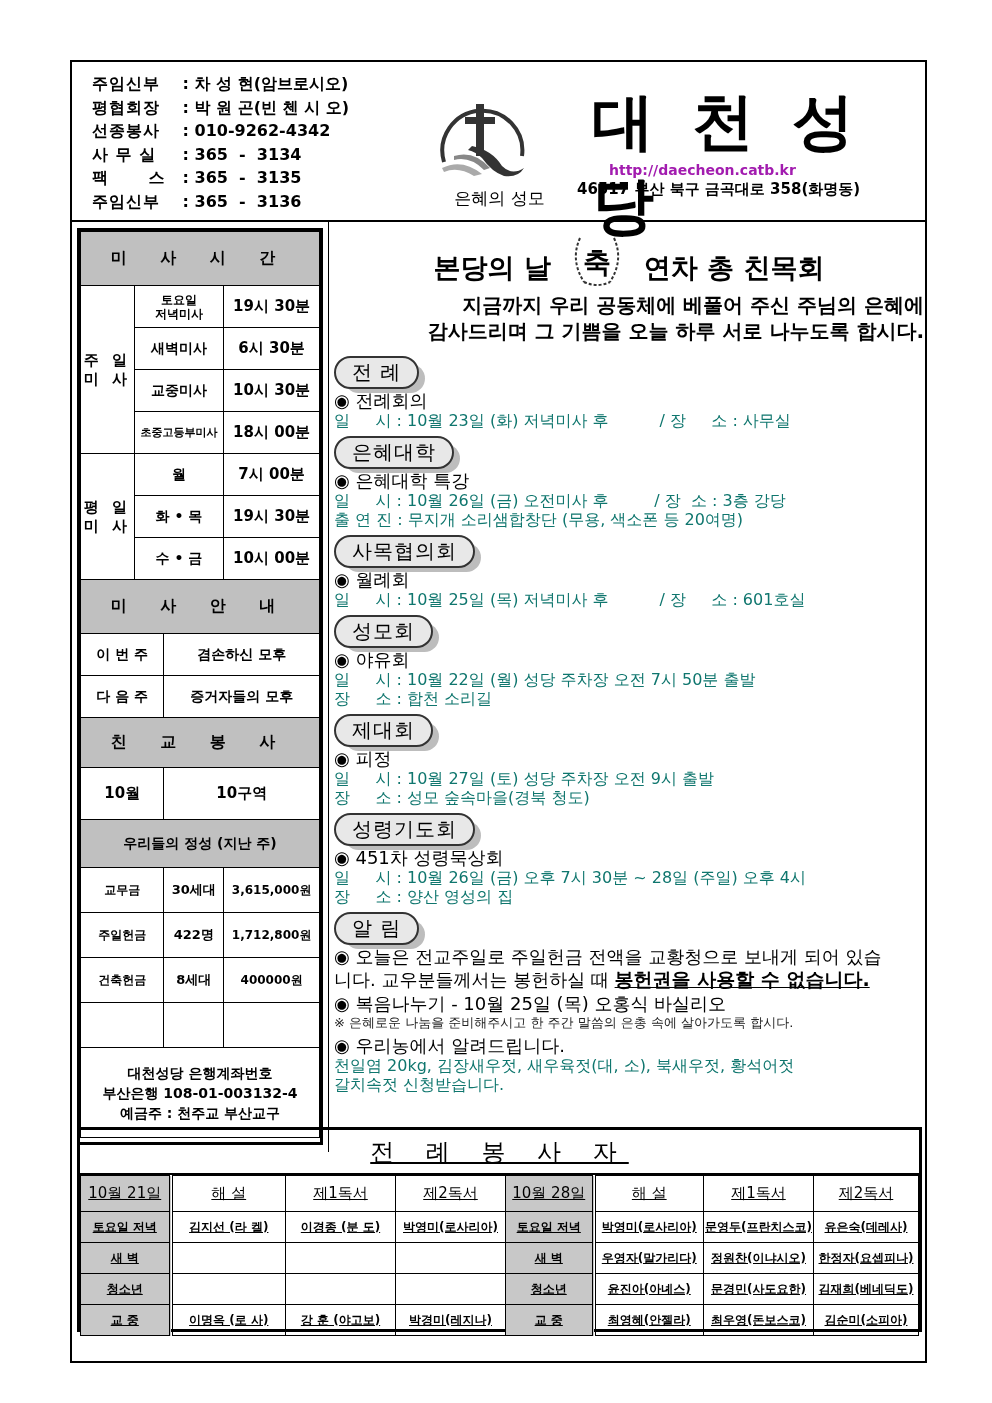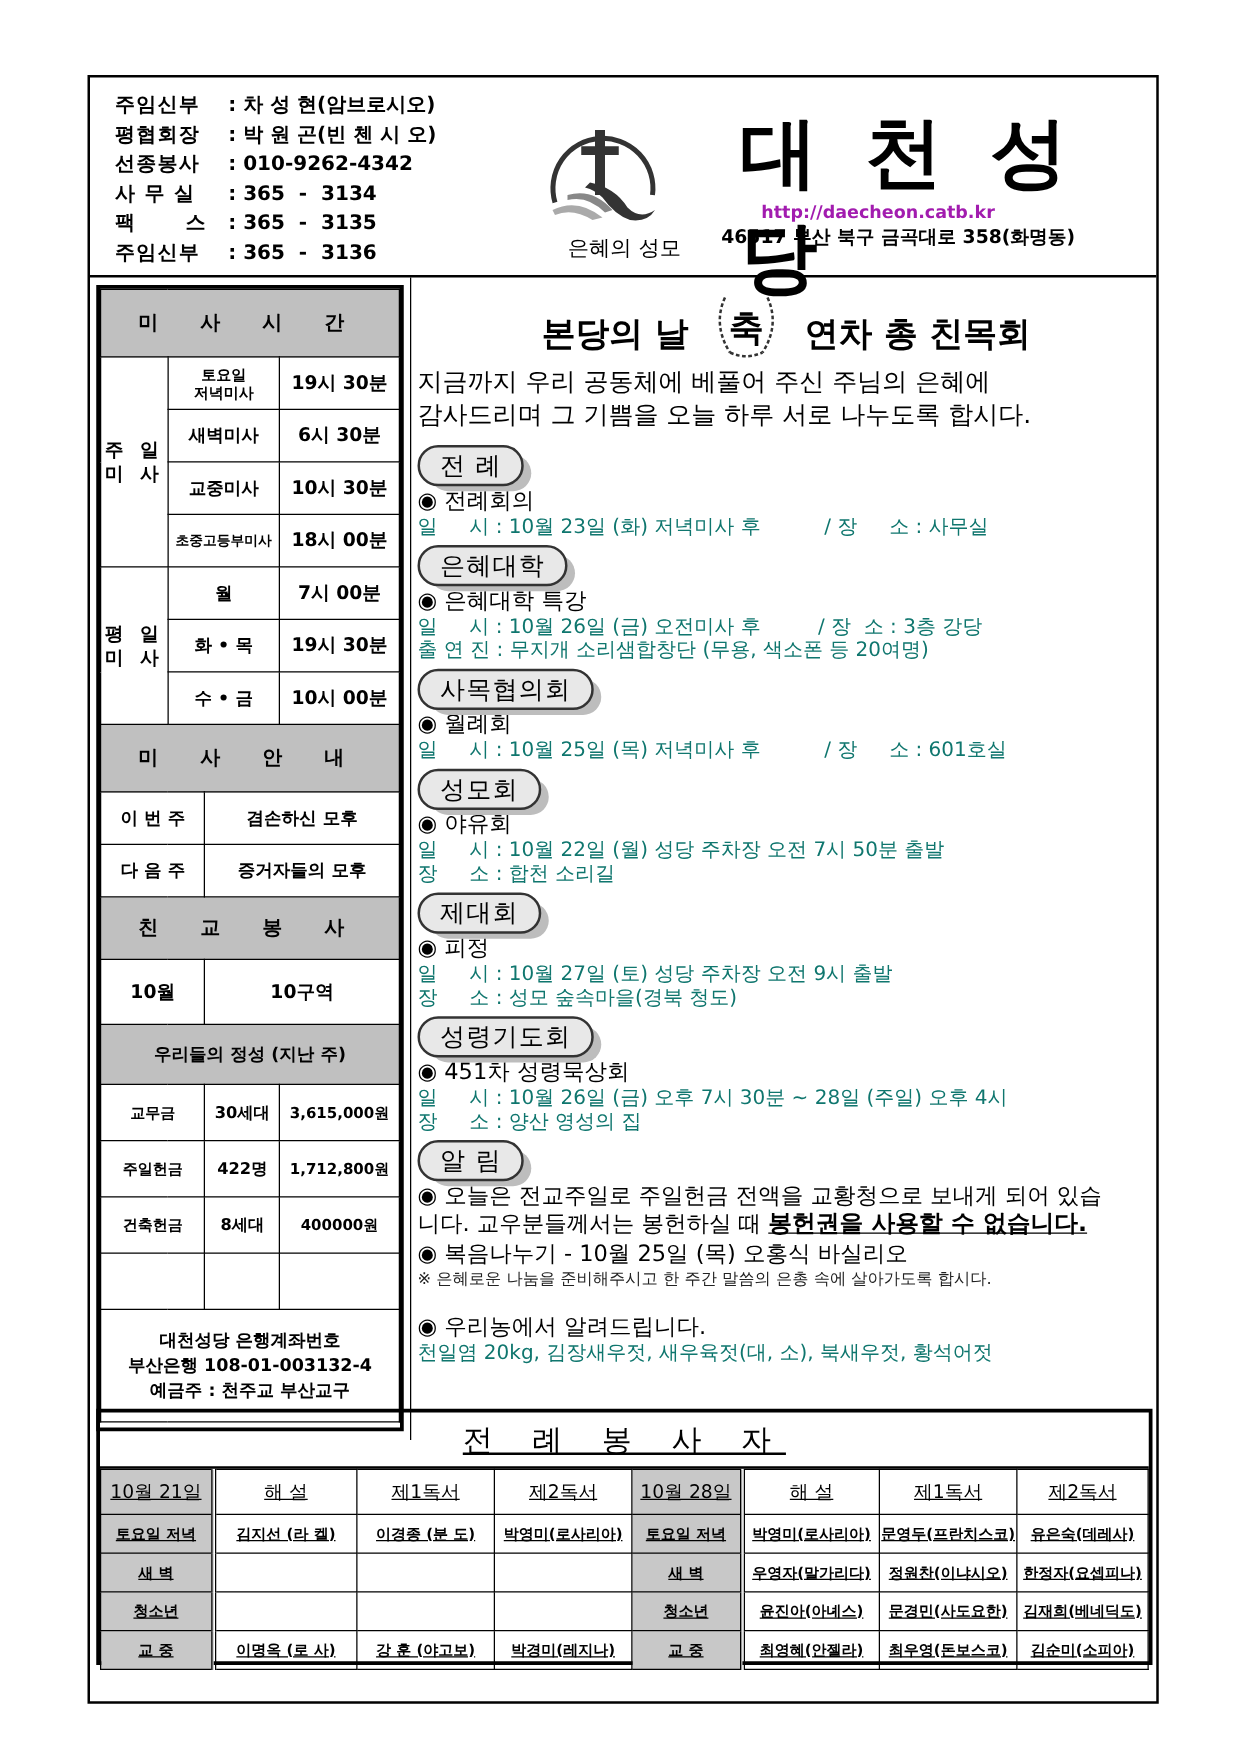--- a/index.html
+++ b/index.html
@@ -14,21 +14,21 @@
   .title { position: absolute; left: 520px; top: 18px; font-size: 62px; font-weight: bold; letter-spacing: 38px; font-family: "DejaVu Sans", sans-serif; }
   .url { position: absolute; left: 537px; top: 100px; font-size: 14px; font-weight: bold; color: #a21caf; }
   .addr { position: absolute; left: 505px; top: 118px; font-size: 15px; font-weight: bold; }
   .left { position: absolute; left: 5px; top: 166px; width: 246px; height: 917px; border: 3px solid #000; }
   .vsep { position: absolute; left: 256px; top: 160px; width: 1px; height: 930px; background: #000; }
   .ltable { width: 100%; border-collapse: collapse; font-weight: bold; font-size: 14px; }
   .ltable td { border: 1px solid #000; text-align: center; padding: 0; }
   .gh { background: #c0c0c0; height: 54px; font-size: 16px; letter-spacing: 14px; }
   .right { position: absolute; left: 262px; top: 166px; width: 590px; height: 920px; }
   .banner1 { text-align: center; font-size: 27px; font-weight: bold; font-family: "DejaVu Serif", serif; margin-top: 18px; position: relative; }
-  .banner2 { text-align: left; font-size: 20px; font-weight: normal; line-height: 26px; }
+  .banner2 { text-align: right; font-size: 20px; font-weight: bold; line-height: 26px; }
   .emblem { display: inline-block; width: 62px; height: 62px; vertical-align: middle; margin: -16px 6px 0 6px; }
   .sec { margin-top: 6px; }
   .badge { display: inline-block; position: relative; padding: 1px 16px; font-size: 20px; background: #e8e8e8; border: 2px solid #333; border-radius: 18px; box-shadow: 8px 6px 0 -2px #bdbdbd; letter-spacing: 1px; }
   .item { font-size: 18px; line-height: 20px; margin-top: 2px; }
   .det { font-size: 16px; line-height: 19px; color: #0f766e; white-space: pre; }
   .note { font-size: 13px; color: #222; }
   .ub { text-decoration: underline; font-weight: bold; font-size: 19px; }
   .bottom { position: absolute; left: 5px; top: 1065px; width: 845px; height: 205px; border: 3px solid #000; text-decoration: underline; }
   .btitle { height: 45px; border-bottom: 2px solid #000; text-align: center; font-size: 24px; line-height: 44px; letter-spacing: 12px; }
   .btable { width: 100%; border-collapse: collapse; font-size: 12px; font-weight: bold; }
@@ -215,22 +215,23 @@
       <div class="item">◉ 451차 성령묵상회</div>
       <div class="det">일     시 : 10월 26일 (금) 오후 7시 30분 ~ 28일 (주일) 오후 4시</div>
       <div class="det">장     소 : 양산 영성의 집</div>
     </div>
     <div class="sec">
       <span class="badge">알  림</span>
       <div class="item" style="white-space:nowrap;overflow:hidden">◉ 오늘은 전교주일로 주일헌금 전액을 교황청으로 보내게 되어 있습</div>
       <div class="item"><span>니다. 교우분들께서는 봉헌하실 때 </span><span class="ub">봉헌권을 사용할 수 없습니다.</span></div>
       <div class="item" style="margin-top:4px">◉ 복음나누기 - 10월 25일 (목) 오홍식 바실리오</div>
       <div class="note">※ 은혜로운 나눔을 준비해주시고 한 주간 말씀의 은총 속에 살아가도록 합시다.</div>
-      <div class="item" style="margin-top:20px">◉ 우리농에서 알려드립니다.</div>
+      <div class="item" style="margin-top:4px">◉ 우리농에서 알려드립니다.</div>
       <div class="det">천일염 20kg, 김장새우젓, 새우육젓(대, 소), 북새우젓, 황석어젓</div>
+      <div class="det">갈치속젓 신청받습니다.</div>
     </div>
   </div>
 
   <div class="bottom">
     <div class="btitle">전 례 봉 사 자</div>
     <table class="btable">
       <colgroup>
           <col style="width:90px">
           <col style="width:115px">
           <col style="width:110px">

